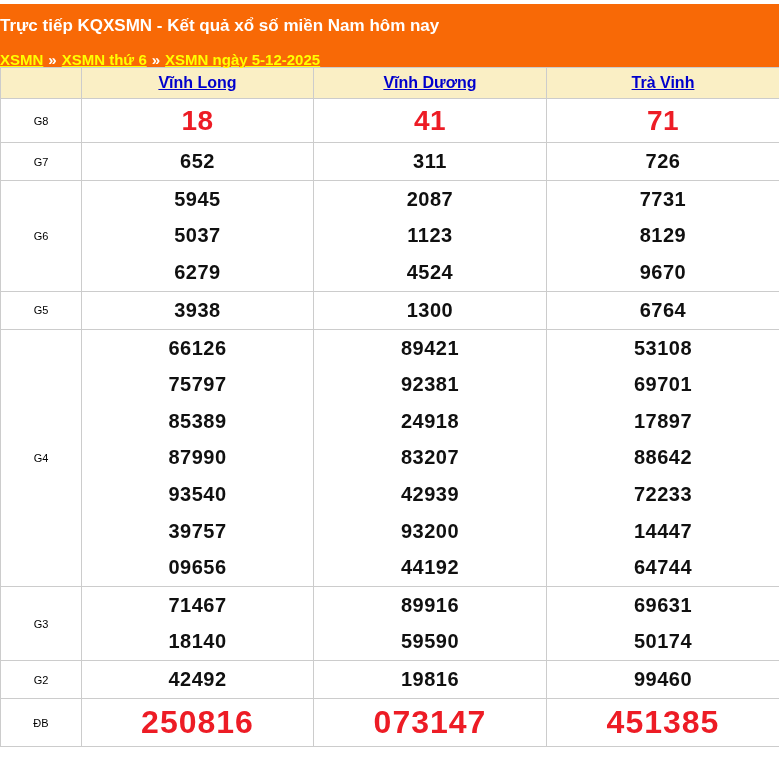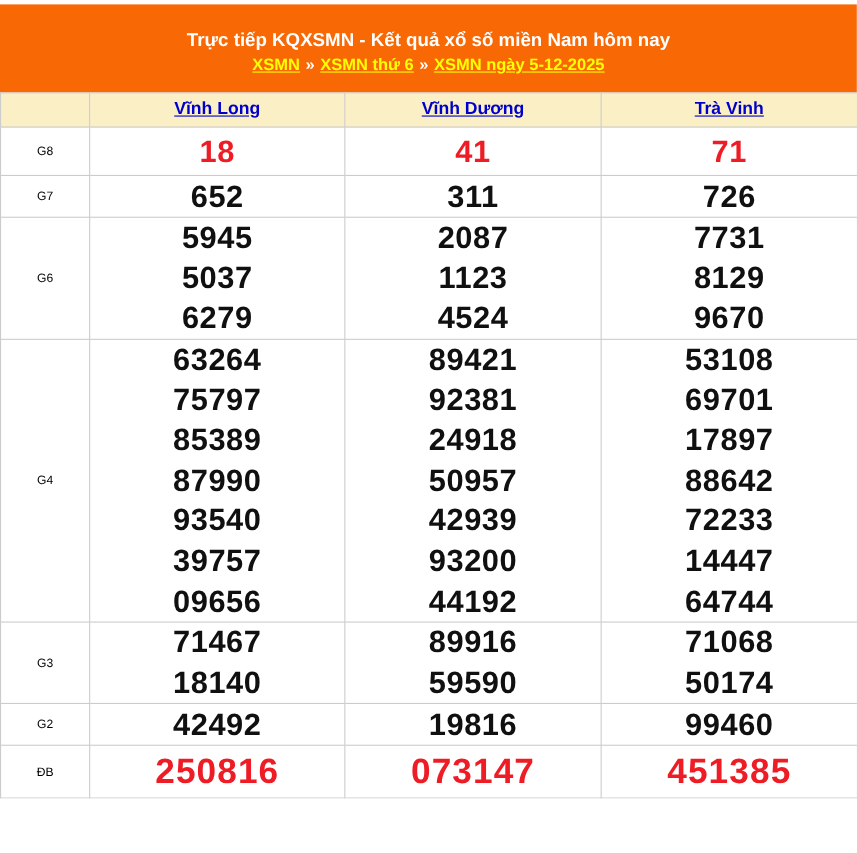--- a/index.html
+++ b/index.html
@@ -4,32 +4,31 @@
 <style>
   html,body { margin:0; padding:0; background:#fff; }
   body { font-family:"Liberation Sans", sans-serif; width:779px; }
 
   .page { width:779px; padding-top:4px; }
 
   
   .banner {
     background:#f86906;
     color:#fff;
-    text-align:center;
-    height:80px;
+    height:63px;
     box-sizing:border-box;
-    padding-top:23px;
+    padding-top:12px;
   }
   .banner-title {
     font-size:17px;
     font-weight:bold;
     line-height:20px;
   }
   .breadcrumb {
-    margin-top:3px;
+    margin-top:14px;
     font-size:15px;
     font-weight:bold;
     line-height:20px;
   }
   .breadcrumb a {
     color:#ffff00;
     text-decoration:underline;
     cursor:pointer;
   }
   .breadcrumb .sep { color:#ffffff; margin:0 5px; font-weight:bold; }
@@ -58,21 +57,21 @@
     cursor:pointer;
     margin-top:20px;
   }
   td.lbl {
     font-size:11px;
     color:#000;
     font-weight:normal;
   }
   td.num {
     font-weight:bold;
-    font-size:28px;
+    font-size:20px;
     color:#101010;
     letter-spacing:0.5px;
   }
   .val {
     height:36.6px;
     display:flex;
     align-items:center;
     justify-content:center;
   }
   tr[data-row="G8"] td { height:43px; }
@@ -131,36 +130,42 @@
             <div class="val">2087</div>
             <div class="val">1123</div>
             <div class="val">4524</div>
           </td>
           <td class="num">
             <div class="val">7731</div>
             <div class="val">8129</div>
             <div class="val">9670</div>
           </td>
         </tr>
+        <tr data-row="G5">
+          <td class="lbl">G5</td>
+          <td class="num">3938</td>
+          <td class="num">1300</td>
+          <td class="num">6764</td>
+        </tr>
         <tr data-row="G4">
           <td class="lbl">G4</td>
           <td class="num">
-            <div class="val">63264</div>
+            <div class="val">66126</div>
             <div class="val">75797</div>
             <div class="val">85389</div>
             <div class="val">87990</div>
             <div class="val">93540</div>
             <div class="val">39757</div>
             <div class="val">09656</div>
           </td>
           <td class="num">
             <div class="val">89421</div>
             <div class="val">92381</div>
             <div class="val">24918</div>
-            <div class="val">50957</div>
+            <div class="val">83207</div>
             <div class="val">42939</div>
             <div class="val">93200</div>
             <div class="val">44192</div>
           </td>
           <td class="num">
             <div class="val">53108</div>
             <div class="val">69701</div>
             <div class="val">17897</div>
             <div class="val">88642</div>
             <div class="val">72233</div>
@@ -172,21 +177,21 @@
           <td class="lbl">G3</td>
           <td class="num">
             <div class="val">71467</div>
             <div class="val">18140</div>
           </td>
           <td class="num">
             <div class="val">89916</div>
             <div class="val">59590</div>
           </td>
           <td class="num">
-            <div class="val">71068</div>
+            <div class="val">69631</div>
             <div class="val">50174</div>
           </td>
         </tr>
         <tr data-row="G2">
           <td class="lbl">G2</td>
           <td class="num">42492</td>
           <td class="num">19816</td>
           <td class="num">99460</td>
         </tr>
         <tr data-row="DB">

